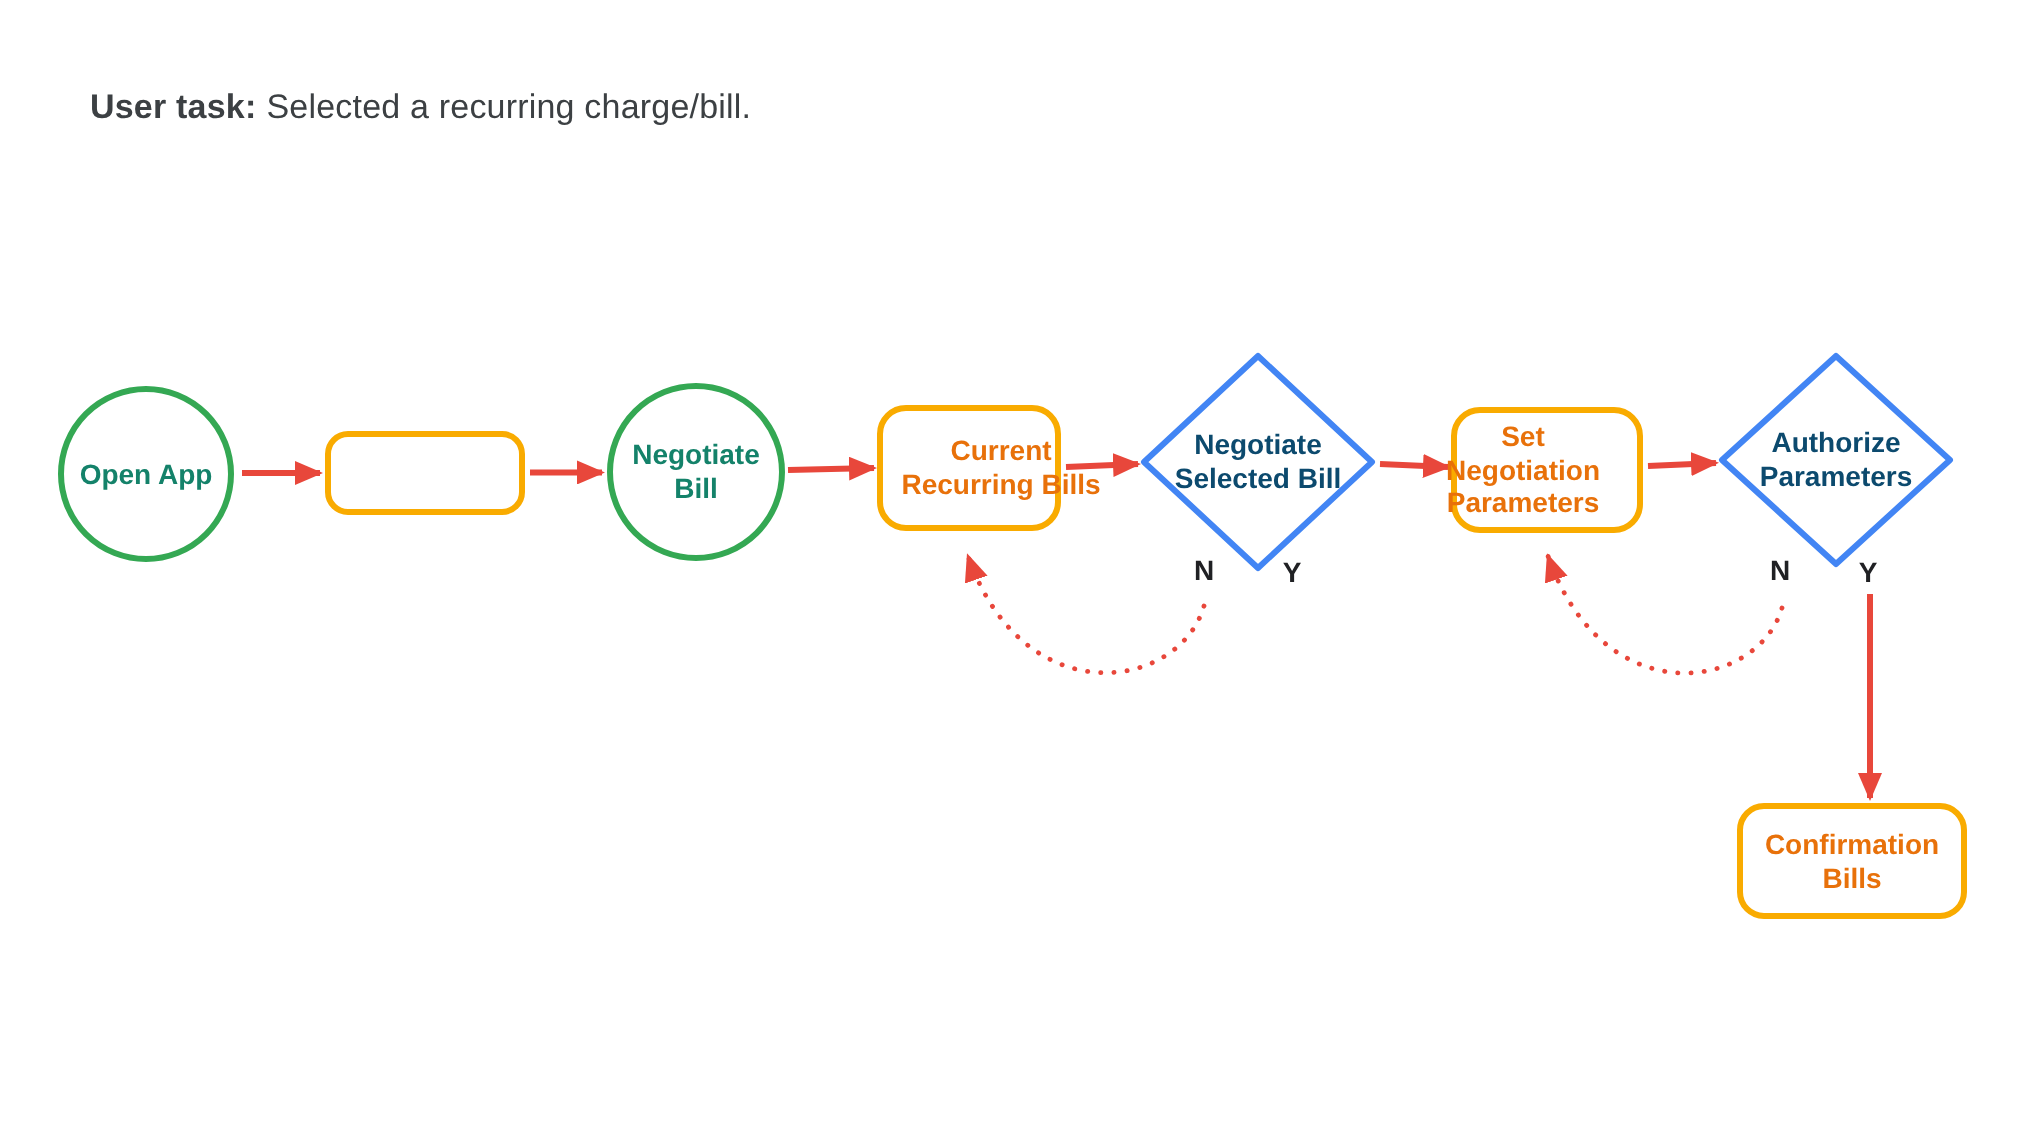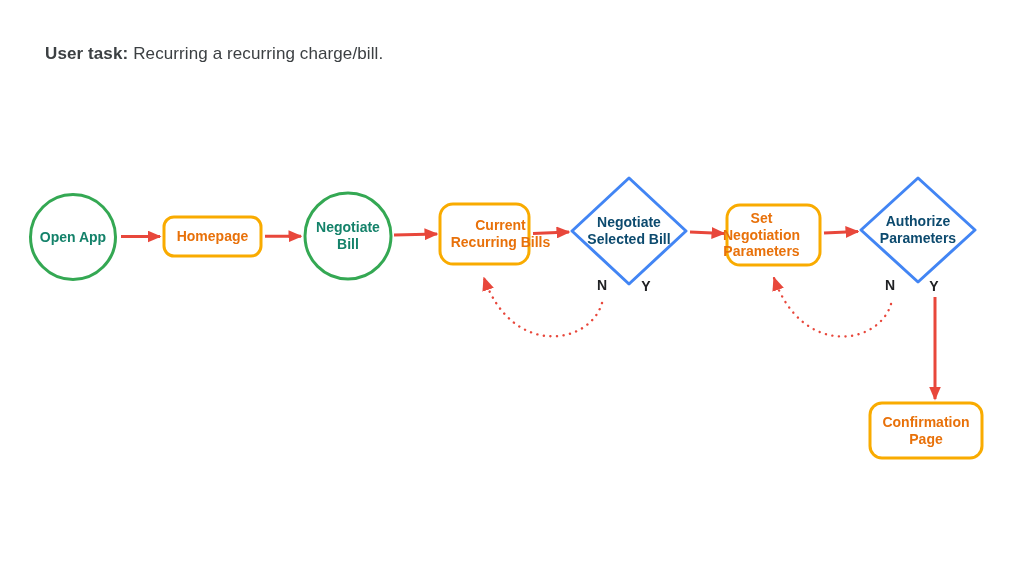--- a/index.html
+++ b/index.html
@@ -32,21 +32,21 @@
     display:flex;align-items:center;justify-content:center;
     font-weight:bold;font-size:14px;color:#202124;
   }
 </style>
 </head>
 <body>
 
 <div id="canvas">
 
   <div class="title">
-    <span class="bold">User task:</span><span class="rest">Recurring a recurring charge/bill.</span>
+    <span class="bold">User task:</span><span class="rest">Selected a recurring charge/bill.</span>
   </div>
 
   <svg class="layer" width="1017" height="571" viewBox="0 0 1017 571">
     <defs>
       <marker id="arrowhead" markerUnits="userSpaceOnUse" markerWidth="14" markerHeight="12" viewBox="0 0 14 12" refX="12.5" refY="6" orient="auto">
         <path d="M0,0 L14,6 L0,12 Z" fill="#e8473b"></path>
       </marker>
     </defs>
 
     <circle cx="73" cy="237" r="42.5" fill="#ffffff" stroke="#34a853" stroke-width="3"></circle>
@@ -65,32 +65,31 @@
     <line x1="690" y1="232" x2="724" y2="233.5" stroke="#e8473b" stroke-width="3" marker-end="url(#arrowhead)"></line>
     <line x1="824" y1="233" x2="858" y2="231.5" stroke="#e8473b" stroke-width="3" marker-end="url(#arrowhead)"></line>
     <line x1="935" y1="297" x2="935" y2="399" stroke="#e8473b" stroke-width="3" marker-end="url(#arrowhead)"></line>
 
     <path d="M 602,303 C 590,345 512,358 484,278" fill="none" stroke="#e8473b" stroke-width="2.4" stroke-linecap="round" stroke-dasharray="0.1 6.5" marker-end="url(#arrowhead)"></path>
     <path d="M 891,304 C 879,345 802,358 774,278" fill="none" stroke="#e8473b" stroke-width="2.4" stroke-linecap="round" stroke-dasharray="0.1 6.5" marker-end="url(#arrowhead)"></path>
   </svg>
 
   <div class="node-label green-text" style="left:30px;top:194px;width:86px;height:86px;">Open App</div>
 
-  <div class="node-label orange-text" style="left:164px;top:217px;width:97px;height:39px;">Homepage</div>
 
   <div class="node-label green-text" style="left:305px;top:193px;width:86px;height:86px;">Negotiate Bill</div>
 
   <div class="node-label orange-text" style="left:444px;top:204px;width:113px;height:60px;">Current Recurring Bills</div>
 
   <div class="node-label blue-text" style="left:587px;top:191px;width:84px;height:80px;">Negotiate Selected Bill</div>
 
   <div class="node-label orange-text" style="left:715px;top:205px;width:93px;height:60px;">Set Negotiation Parameters</div>
 
   <div class="node-label blue-text" style="left:876px;top:190px;width:84px;height:80px;">Authorize Parameters</div>
 
-  <div class="node-label orange-text" style="left:870px;top:403px;width:112px;height:55px;">Confirmation Page</div>
+  <div class="node-label orange-text" style="left:870px;top:403px;width:112px;height:55px;">Confirmation Bills</div>
 
   <div class="decision-label" style="left:591px;top:277px;">N</div>
   <div class="decision-label" style="left:635px;top:278px;">Y</div>
   <div class="decision-label" style="left:879px;top:277px;">N</div>
   <div class="decision-label" style="left:923px;top:278px;">Y</div>
 
 </div>
 
 </body></html>

